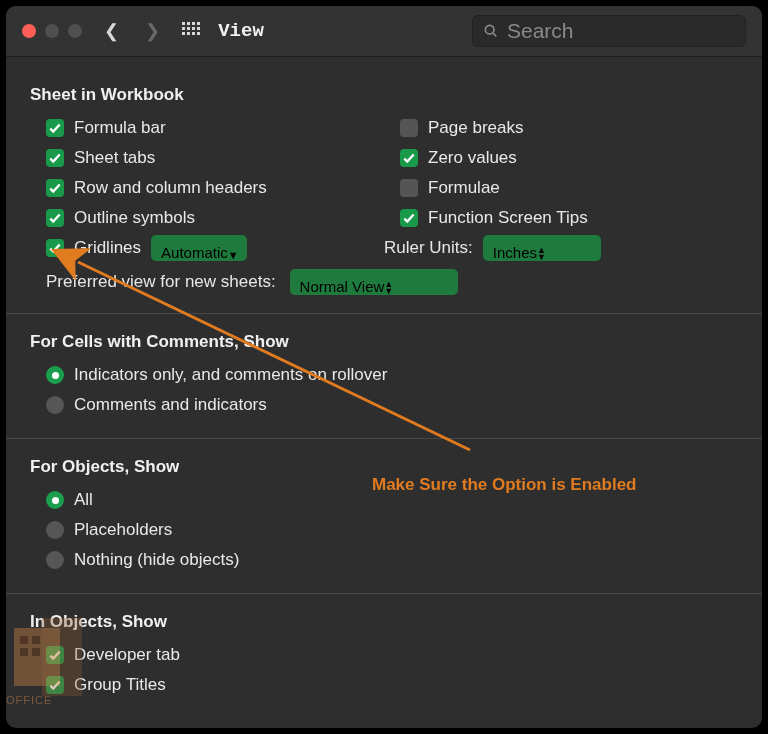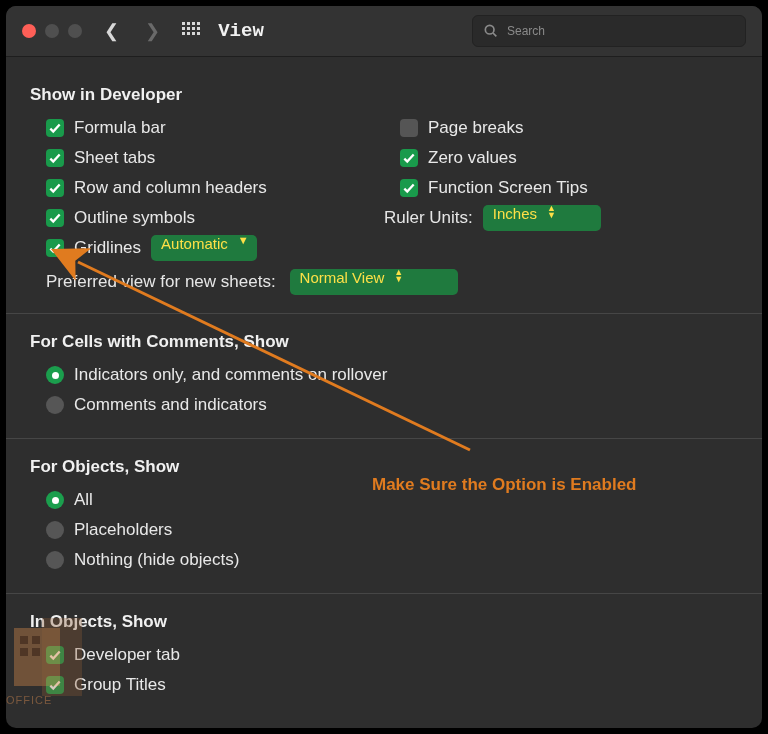--- a/index.html
+++ b/index.html
@@ -34,33 +34,33 @@
   .grid-icon{width:18px;height:18px;display:grid;grid-template-columns:repeat(4,3px);grid-template-rows:repeat(3,3px);gap:2px;}
   .grid-icon i{background:#d8d8d8;display:block;}
   .title{font-size:19px;font-weight:600;color:#f2f2f2;margin-left:-4px;font-family:Liberation Mono, monospace;}
   .spacer{flex:1;}
   .search{
     display:flex;align-items:center;gap:8px;
     background:#2a2a2a;border:1px solid #222;border-radius:6px;
     height:30px;width:252px;padding:0 10px;color:#8a8a8a;
   }
   .search svg{width:16px;height:16px;}
-  .search span{font-size:12px;}
+  .search span{font-size:21px;}
   
   .content{padding:22px 24px 0 24px;font-size:17px;}
   .section-title{font-weight:700;color:#f0f0f0;margin:18px 0 8px 0;}
   .section-title.first{margin-top:6px;}
   .cols{display:flex;}
   .col{flex:1;}
   .opt{display:flex;align-items:center;gap:10px;height:30px;padding-left:16px;}
   .cb{width:18px;height:18px;border-radius:4px;display:flex;align-items:center;justify-content:center;flex:none;}
   .cb.on{background:#199a4b;}
   .cb.off{background:#555555;}
   .cb svg{width:14px;height:14px;}
-  .dd{display:inline-flex;align-items:flex-start;height:26px;padding:0 8px 0 10px;background:#1f7a3e;border-radius:5px;color:#fde047;font-size:15px;gap:10px;}
+  .dd{display:inline-flex;align-items:flex-end;height:26px;padding:0 8px 0 10px;background:#1f7a3e;border-radius:5px;color:#000000;font-size:15px;}
   .dd .chev{font-size:11px;line-height:11px;}
   .dd .twochev{display:flex;flex-direction:column;font-size:9px;line-height:7px;}
   .row-inline{display:flex;align-items:center;gap:14px;padding-left:16px;margin-top:6px;}
   .label-inline{color:#e6e6e6;}
   hr{border:none;border-top:1px solid #464646;margin:18px -24px 0 -24px;}
   
   .radio{width:18px;height:18px;border-radius:50%;background:#565656;flex:none;display:flex;align-items:center;justify-content:center;}
   .radio.on{background:#1b9e4d;}
   .radio.on::after{content:"";width:7px;height:7px;border-radius:50%;background:#fff;}
   
@@ -106,21 +106,21 @@
       <svg viewBox="0 0 24 24" fill="none" stroke="#8a8a8a" stroke-width="2.5">
           <circle cx="10" cy="10" r="6.5"></circle>
           <line x1="20" y1="20" x2="15" y2="15"></line>
         </svg>
       <span>Search</span>
     </div>
   </div>
 
   <div class="content">
 
-    <div class="section-title first">Show in Developer</div>
+    <div class="section-title first">Sheet in Workbook</div>
     <div class="cols">
       <div class="col">
         <div class="opt">
           <div class="cb on">
               <svg viewBox="0 0 24 24" fill="none" stroke="#fff" stroke-width="4">
                 <polyline points="4,13 9,18 20,6"></polyline>
               </svg>
             </div>
           <span>Formula bar</span>
         </div>
@@ -166,20 +166,24 @@
           <div class="cb off"></div>
           <span>Page breaks</span>
         </div>
         <div class="opt">
           <div class="cb on">
               <svg viewBox="0 0 24 24" fill="none" stroke="#fff" stroke-width="4">
                 <polyline points="4,13 9,18 20,6"></polyline>
               </svg>
             </div>
           <span>Zero values</span>
+        </div>
+        <div class="opt">
+          <div class="cb off"></div>
+          <span>Formulae</span>
         </div>
         <div class="opt">
           <div class="cb on">
               <svg viewBox="0 0 24 24" fill="none" stroke="#fff" stroke-width="4">
                 <polyline points="4,13 9,18 20,6"></polyline>
               </svg>
             </div>
           <span>Function Screen Tips</span>
         </div>
         <div class="opt">

